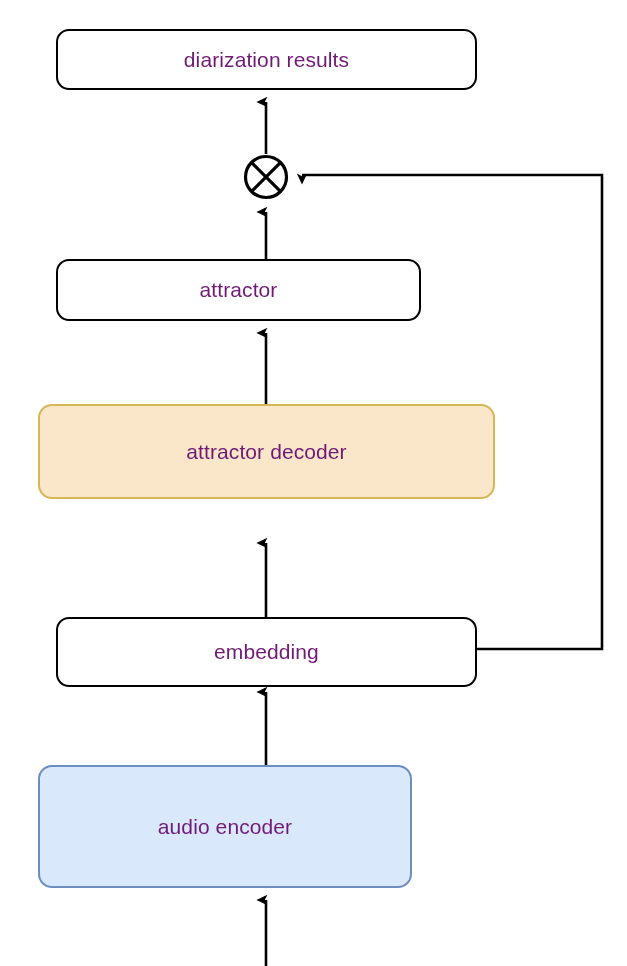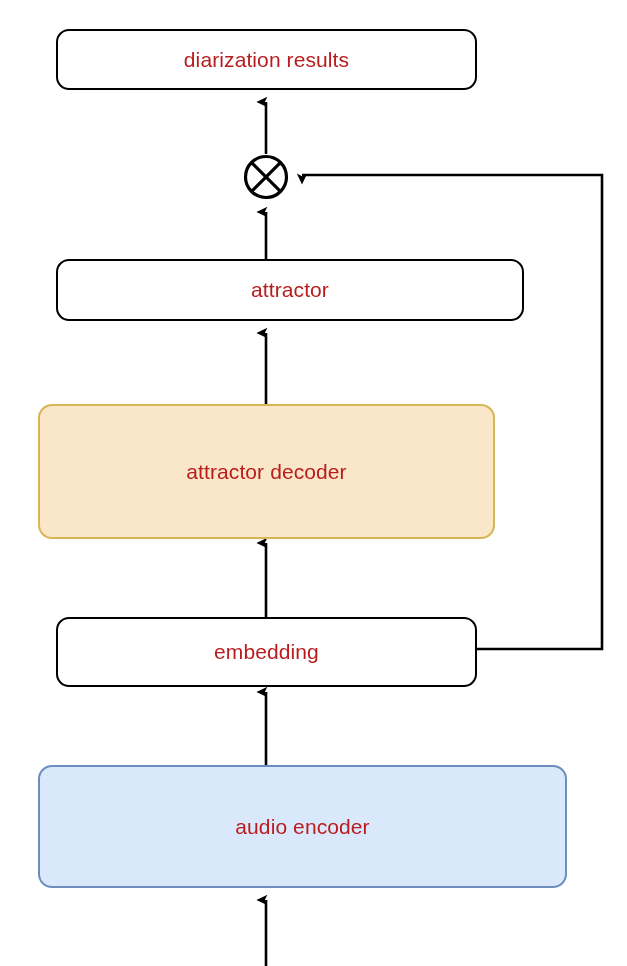--- a/index.html
+++ b/index.html
@@ -30,45 +30,45 @@
     position: absolute;
     box-sizing: border-box;
     display: flex;
     align-items: center;
     justify-content: center;
     text-align: center;
   }
   .node-label {
     font-size: 21px;
     line-height: 1.2;
-    color: #b91c1c;
+    color: #701a75;
     letter-spacing: 0.1px;
     white-space: nowrap;
   }
   .box-plain {
     background: #ffffff;
     border: 2px solid #000000;
     border-radius: 13px;
   }
   .box-orange {
     background: #fae6c8;
     border: 2px solid #d6b656;
     border-radius: 14px;
   }
   .box-blue {
     background: #dae8fc;
     border: 2px solid #6c8ebf;
     border-radius: 14px;
   }
   
   #node-diarization-results { left: 56px;  top: 29px;  width: 421px; height: 61px; }
-  #node-attractor          { left: 56px;  top: 259px; width: 468px; height: 62px; }
-  #node-attractor-decoder  { left: 38px;  top: 404px; width: 457px; height: 135px; }
+  #node-attractor          { left: 56px;  top: 259px; width: 365px; height: 62px; }
+  #node-attractor-decoder  { left: 38px;  top: 404px; width: 457px; height: 95px; }
   #node-embedding          { left: 56px;  top: 617px; width: 421px; height: 70px; }
-  #node-audio-encoder      { left: 38px;  top: 765px; width: 529px; height: 123px; }
+  #node-audio-encoder      { left: 38px;  top: 765px; width: 374px; height: 123px; }
 
   #node-combine {
     position: absolute;
     left: 243px;
     top: 154px;
     width: 46px;
     height: 46px;
   }
 </style>
 </head>

